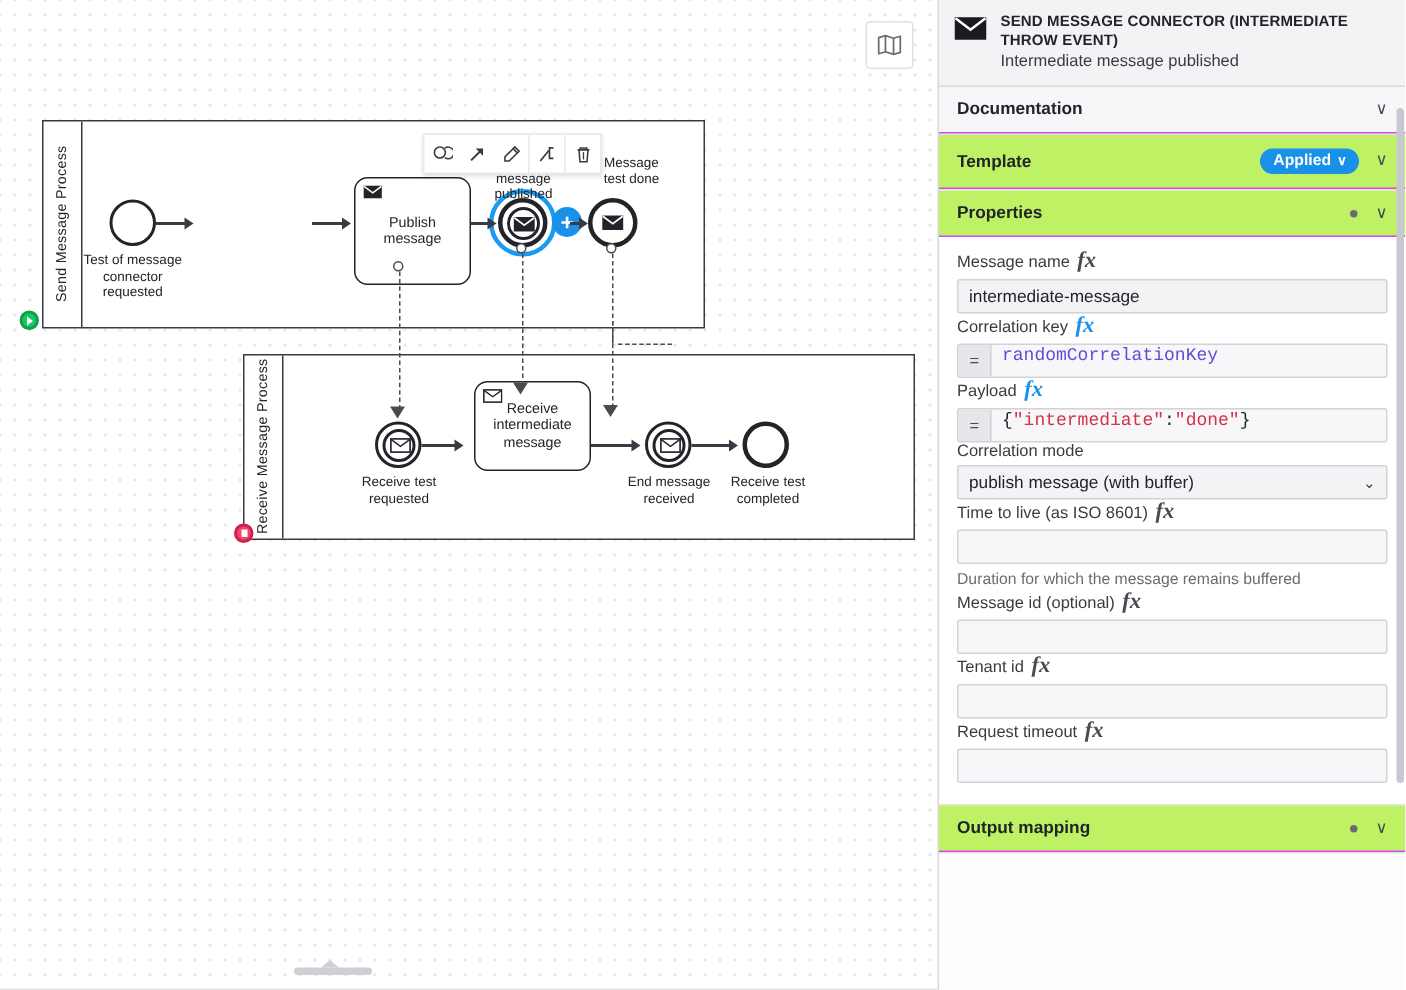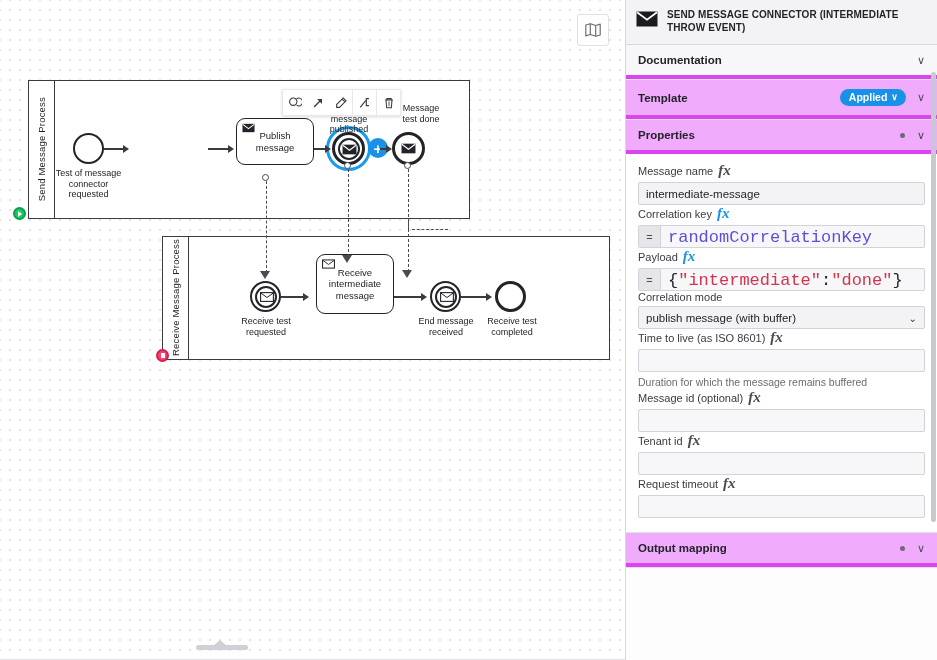--- a/index.html
+++ b/index.html
@@ -166,23 +166,23 @@
   .ph-sub { font-size: 11px; color: #3a3a42; margin-top: 1px; }
 
   .group {
     border-bottom: 1px solid #e1e1e6;
     background: #fff;
   }
   .group-head {
     display: flex; align-items: center;
     padding: 9px 12px; cursor: pointer;
     background: #f7f7f9;
-    border-bottom: 4px solid #d946ef;
-  }
-  .group-head.plain { background: #f0abfc; }
+    border-bottom: 1px solid #d946ef;
+  }
+  .group-head.plain { background: #bef264; }
   .group-title { font-size: 11.5px; font-weight: bold; color: #22242a; flex: 1; }
   .group-dot { width: 5px; height: 5px; border-radius: 50%; background: #6b6b74; margin-right: 12px; }
   .chev { color: #4a4a52; font-size: 11px; line-height: 1; }
   .group-body { padding: 8px 12px 12px 12px; background: #fff; }
 
   .badge-applied {
     background: #1a91e8; color: #fff; font-size: 10.5px; font-weight: bold;
     border-radius: 10px; padding: 2px 8px 3px 9px; margin-right: 11px;
     display: inline-flex; align-items: center; gap: 4px; cursor: pointer;
   }
@@ -211,22 +211,22 @@
     border: 1px solid #d2d2d8; border-radius: 2px; background: #f7f7f9;
     overflow: hidden;
   }
   .expr-eq {
     width: 22px; flex: 0 0 22px; background: #e6e6ea;
     border-right: 1px solid #d2d2d8;
     display: flex; align-items: center; justify-content: center;
     font-size: 11px; color: #4a4a52;
   }
   .expr-val {
-    flex: 1; display: flex; align-items: flex-end; padding: 0 7px;
-    font-family: "Liberation Mono", monospace; font-size: 17px;
+    flex: 1; display: flex; align-items: flex-start; padding: 0 7px;
+    font-family: "Liberation Mono", monospace; font-size: 12px;
     white-space: nowrap; overflow: hidden;
   }
   .tok-var { color: #5b4fd6; }
   .tok-str { color: #d1354a; }
   .tok-pun { color: #22242a; }
   .select-wrap { position: relative; }
   .select-chev {
     position: absolute; right: 8px; top: 50%; transform: translateY(-50%);
     pointer-events: none; font-size: 10px; color: #3a3a42;
   }
@@ -257,21 +257,21 @@
       <div class="pool-lane-label">
         <span>Send Message Process</span>
       </div>
     </div>
     <div class="marker start" style="left:13px; top:207px;"></div>
 
     <div class="ev" style="left:73px; top:133px; width:31px; height:31px;"></div>
     <div class="lbl" style="left:50px; top:168px; width:77px;">Test of message<br>connector<br>requested</div>
 
 
-    <div class="task" style="left:236px; top:118px; width:78px; height:47px;">
+    <div class="task" style="left:236px; top:118px; width:78px; height:72px;">
       <svg class="task-ico" width="13" height="10" viewBox="0 0 14 10">
         <rect x="0.5" y="0.5" width="13" height="9" fill="#22242a"></rect>
         <path d="M0.8 1 L7 5.6 L13.2 1" fill="none" stroke="#ffffff" stroke-width="1.1"></path>
       </svg>
       <div>Publish<br>message</div>
     </div>
 
     <div class="ev inner-ring thick" style="left:332px; top:132px; width:33px; height:33px;">
       <svg width="15" height="11" viewBox="0 0 14 10" style="position:absolute;left:7px;top:9px;">
         <rect x="0.5" y="0.5" width="13" height="9" fill="#22242a"></rect>
@@ -399,20 +399,21 @@
 
     <div class="panel-header">
       <span class="env-ico">
         <svg width="22" height="16" viewBox="0 0 22 16">
           <rect x="0.5" y="0.5" width="21" height="15" fill="#1a1a1f"></rect>
           <path d="M1 1.2 L11 8.8 L21 1.2" fill="none" stroke="#ffffff" stroke-width="1.7"></path>
         </svg>
       </span>
       <div class="panel-header-text">
         <div class="ph-title">SEND MESSAGE CONNECTOR (INTERMEDIATE THROW EVENT)</div>
+        <div class="ph-sub">Intermediate message published</div>
       </div>
     </div>
 
     <div class="group">
       <div class="group-head">
         <span class="group-title">Documentation</span>
         <span class="chev">∨</span>
       </div>
     </div>
 

